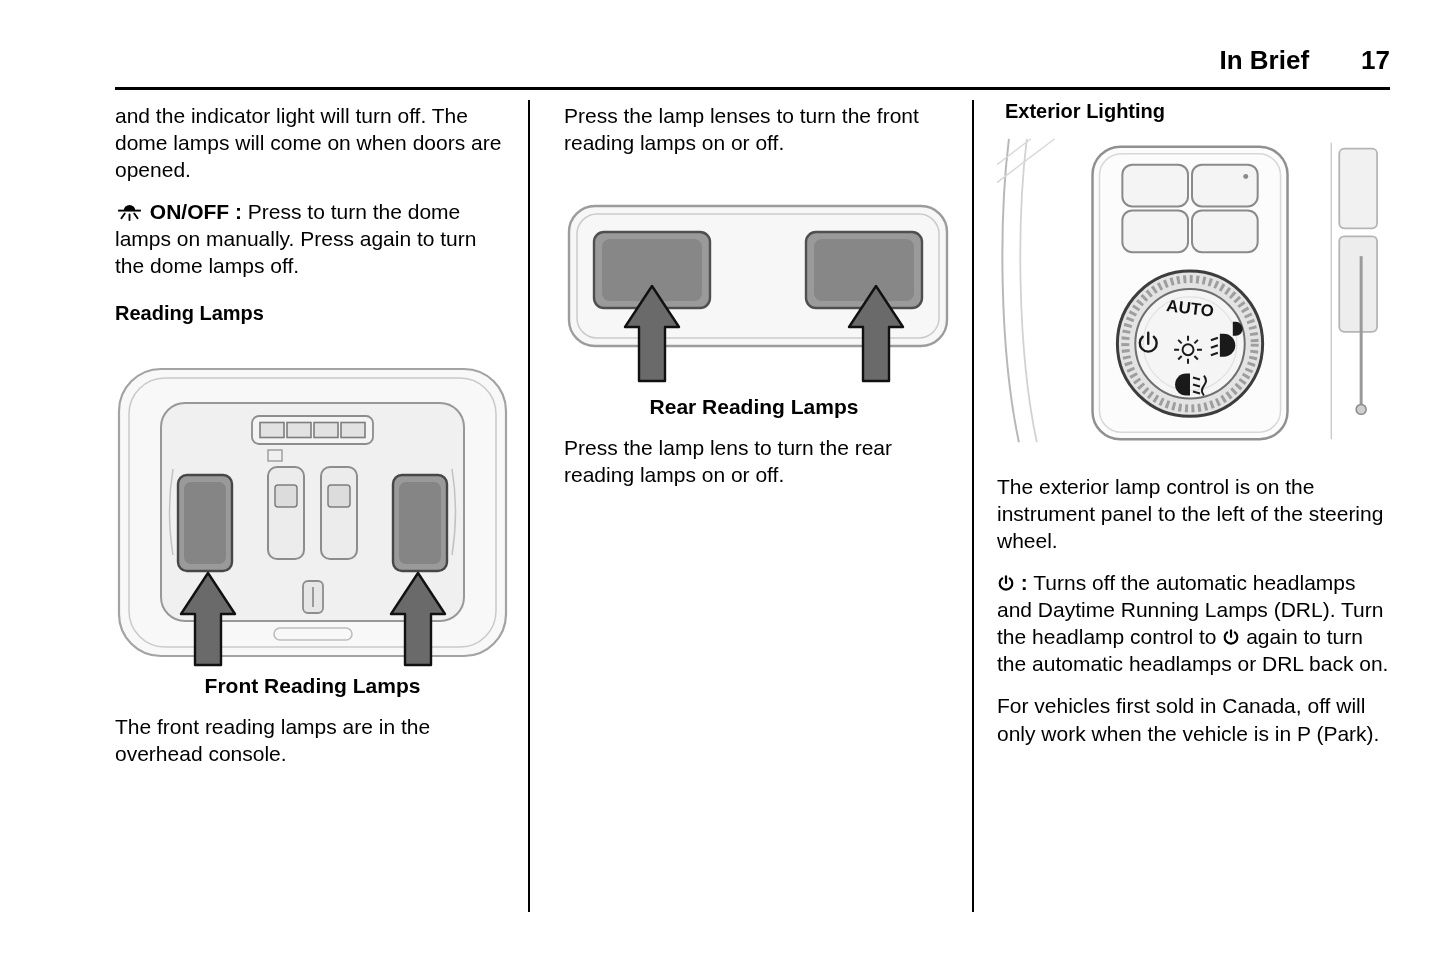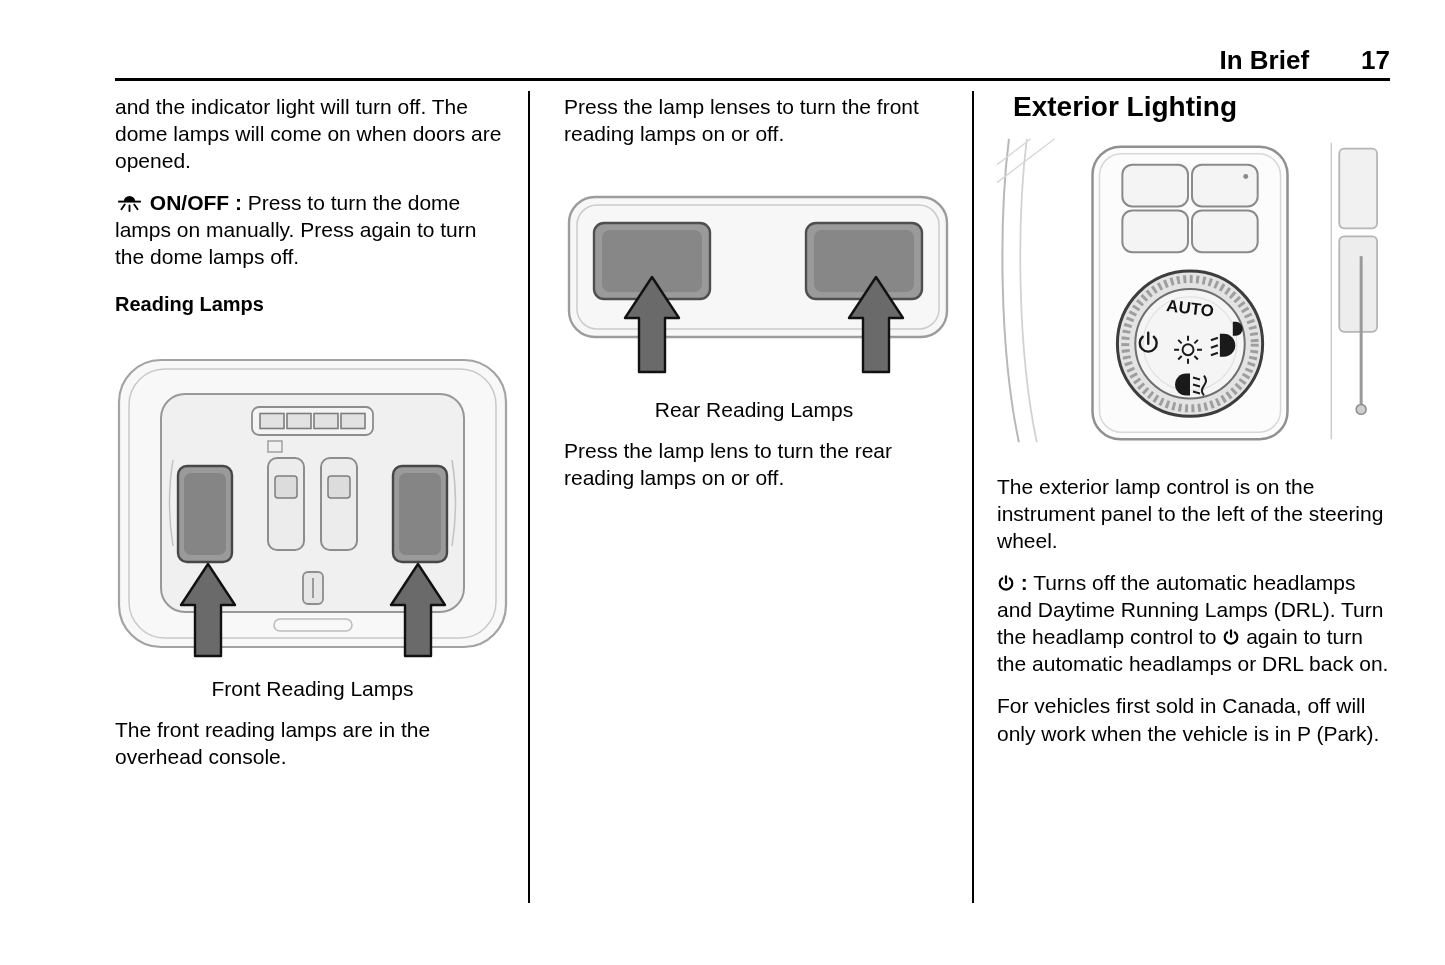--- a/index.html
+++ b/index.html
@@ -8,41 +8,41 @@
     width: 1445px; height: 965px;
     background: #ffffff; color: #000;
     font-family: "Liberation Sans", sans-serif;
     font-size: 21px; line-height: 1.29;
     overflow: hidden;
   }
   .page { padding: 44px 55px 0 115px; }
 
   .header-row {
     display: flex; justify-content: flex-end; align-items: baseline;
-    gap: 52px; font-weight: bold; font-size: 26px; 
+    gap: 52px; font-weight: bold; font-size: 26px; padding-bottom: 9px;
   }
   .rule { border-top: 3px solid #000; height: 0; }
 
   .columns { display: flex; margin-top: 10px; height: 812px; }
   .col1 { width: 413px; padding-right: 18px; }
   .col2 { width: 444px; border-left: 2px solid #000; padding-left: 34px; padding-right: 28px; }
   .col3 { flex: 1; border-left: 2px solid #000; padding-left: 23px; }
 
   p { margin: 0 0 15px 0; }
   .first { margin-top: 2px; }
 
   h2.sub { font-size: 20px; margin: 22px 0 10px 0; }
-  h1.main { font-size: 28px; margin: 0 0 16px 16px; line-height: 1.12; }
+  h1.main { font-size: 20px; margin: 0 0 16px 8px; line-height: 1.12; }
 
   figure { margin: 0; }
   figure svg { display: block; }
   .fig-col1 { margin-top: 22px; }
   .fig-col2 { margin-top: 42px; }
   .fig-col3 { margin-bottom: 30px; }
-  .caption { text-align: center; font-weight: normal; margin: 12px 0 14px 0; }
+  .caption { text-align: center; font-weight: bold; margin: 0 0 14px 0; }
 
   .inline-icon { display: inline-block; }
   .inline-icon svg { vertical-align: -3px; }
   .pwr svg { vertical-align: -2px; }
   em { font-style: italic; }
   .ref-arrow { font-style: normal; }
 </style>
 </head>
 <body>
 

